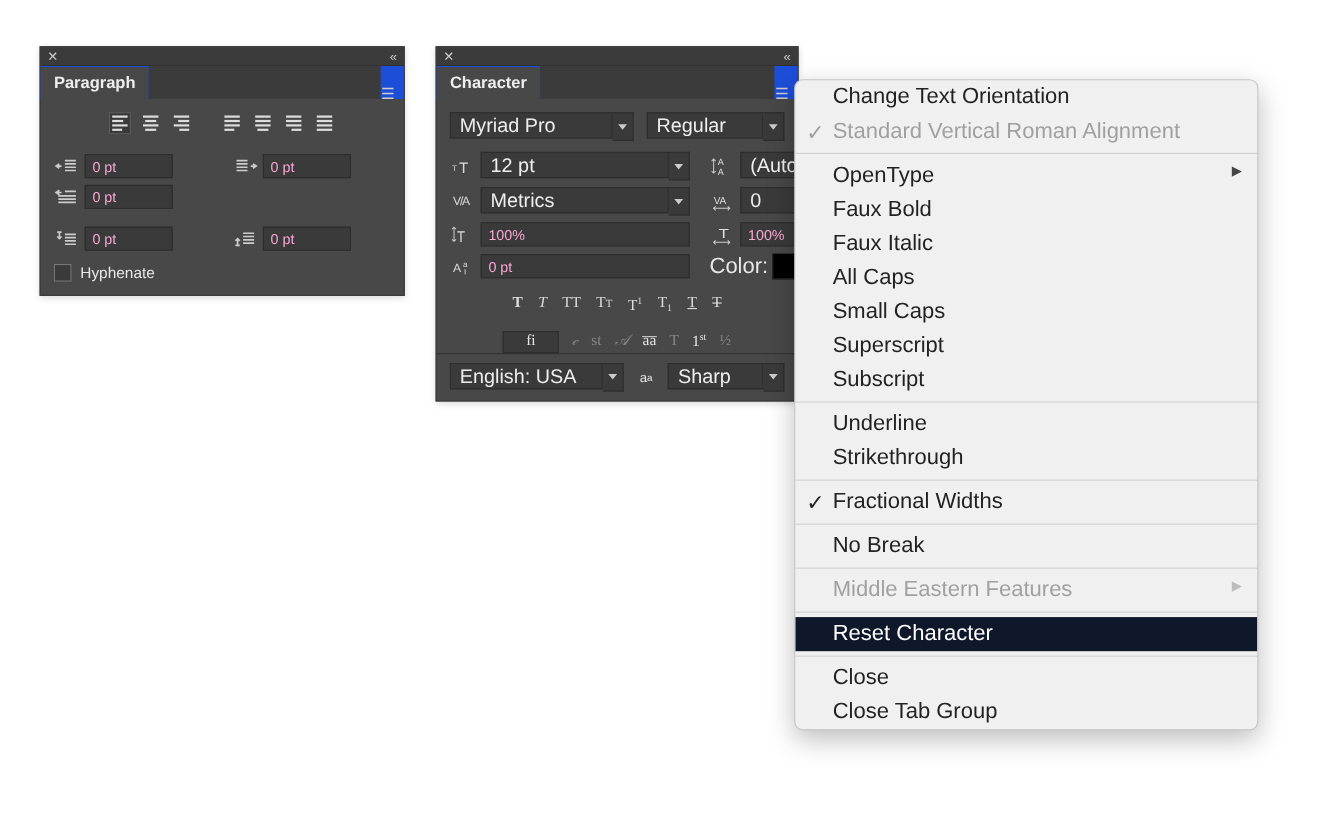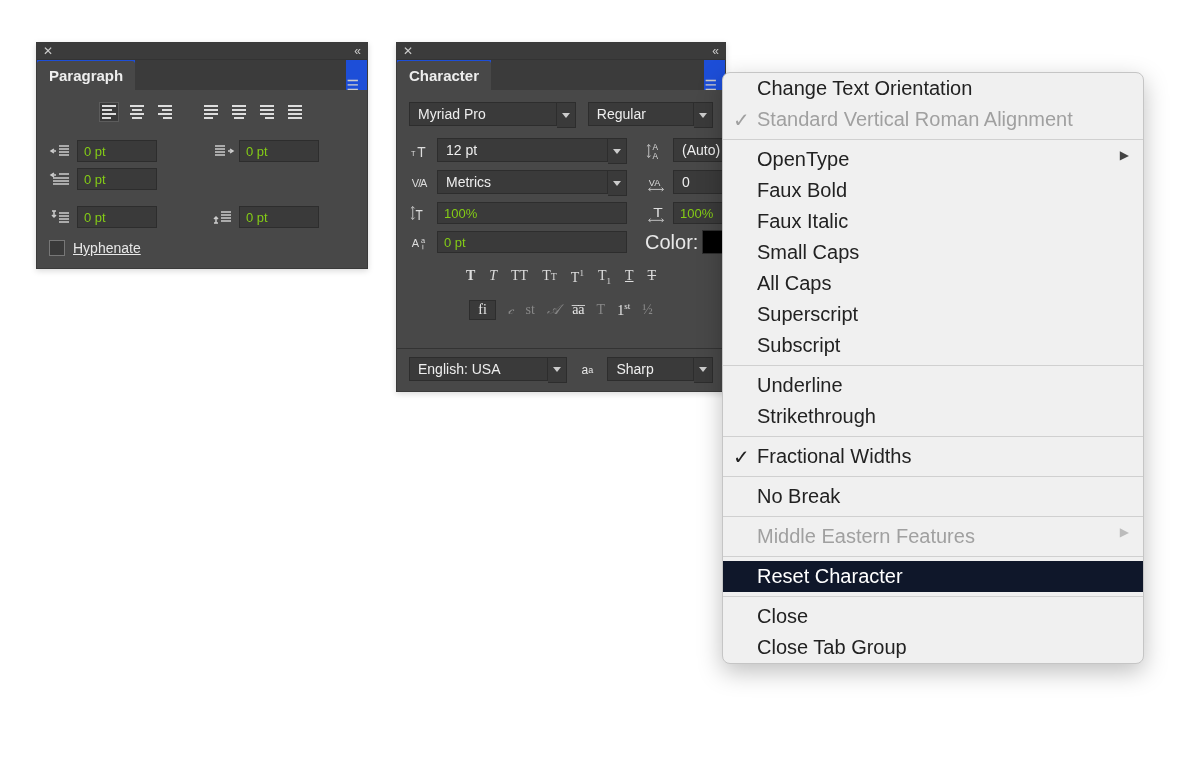--- a/index.html
+++ b/index.html
@@ -11,39 +11,39 @@
   .tabrow .tab{background:#484848;color:#eee;padding:6px 12px;font-size:15px;font-weight:600;border-top-left-radius:3px;border-top-right-radius:3px;}
   .tabrow .tabrest{flex:1;height:100%;background:#3b3b3b;}
   .burger{margin-right:8px;color:#ccc;font-size:14px;line-height:10px;}
   .body{padding:12px;}
   
   .align-row{display:flex;gap:8px;justify-content:center;margin-bottom:18px;}
   .align-btn{width:20px;height:20px;display:flex;flex-direction:column;justify-content:center;gap:2px;padding:2px;box-sizing:border-box;border:1px solid transparent;}
   .align-btn.active{background:#3a3a3a;border:1px solid #5c5c5c;}
   .align-btn span{display:block;height:2px;background:#ddd;}
   .mini-icon{width:24px;height:20px;display:flex;align-items:center;justify-content:center;font-size:11px;color:#ddd;}
-  input.txt{background:#3a3a3a;border:1px solid #2d2d2d;color:#84cc16;font-size:13px;height:22px;padding:0 6px;box-sizing:border-box;}
-  .chkrow{display:flex;align-items:center;gap:8px;margin-top:12px;text-decoration:underline;}
+  input.txt{background:#3a3a3a;border:1px solid #2d2d2d;color:#f9a8d4;font-size:13px;height:22px;padding:0 6px;box-sizing:border-box;}
+  .chkrow{display:flex;align-items:center;gap:8px;margin-top:12px;}
   .chk{width:14px;height:14px;border:1px solid #777;background:#3a3a3a;}
 
   
   .selwrap{display:flex;}
-  .sel{background:#3a3a3a;border:1px solid #2d2d2d;color:#eee;font-size:14px;height:24px;line-height:22px;padding:0 8px;box-sizing:border-box;flex:1;}
+  .sel{background:#3a3a3a;border:1px solid #2d2d2d;color:#eee;font-size:18px;height:24px;line-height:22px;padding:0 8px;box-sizing:border-box;flex:1;}
   .dd{width:18px;height:24px;border:1px solid #2d2d2d;border-left:none;background:#3a3a3a;display:flex;align-items:center;justify-content:center;}
   .dd::after{content:"";border-left:4px solid transparent;border-right:4px solid transparent;border-top:5px solid #ccc;}
   .grid2{display:grid;grid-template-columns:1fr 1fr;gap:6px 18px;}
   .cell{display:flex;align-items:center;gap:4px;}
   .cicon{width:24px;height:20px;display:inline-flex;align-items:center;justify-content:center;}
   .cicon svg{width:22px;height:20px;}
   .swatch{width:60px;height:22px;background:#000;border:1px solid #2d2d2d;}
   .style-row{display:flex;gap:14px;justify-content:center;margin-top:14px;}
   .style-row div{color:#ddd;font-size:14px;cursor:pointer;}
   .ot-row{display:flex;gap:12px;justify-content:center;margin-top:14px;align-items:center;}
   .ot-row .g{color:#888;}
-  .bottom-row{display:flex;gap:8px;border-top:1px solid #333;margin:28px -12px -12px -12px;padding:8px 12px;align-items:center;}
+  .bottom-row{display:flex;gap:8px;border-top:1px solid #333;margin:0 -12px -12px -12px;padding:8px 12px;align-items:center;}
 
   
   .dropdown{position:absolute;left:722px;top:72px;width:420px;background:#f0f0f0;border:1px solid #c5c5c5;border-radius:8px;box-shadow:0 8px 24px rgba(0,0,0,.25);color:#222;font-size:20px;overflow:hidden;}
   .dropdown .item{padding:4px 16px 4px 34px;position:relative;}
   .dropdown .item.hover{background:#0f172a;color:#fff;}
   .dropdown .item.disabled{color:#a0a0a0;}
   .dropdown .item.check::before{content:"✓";position:absolute;left:10px;}
   .dropdown hr{border:none;border-top:1px solid #d0d0d0;margin:4px 0;}
   .dropdown .sub::after{content:"▶";position:absolute;right:14px;font-size:12px;color:#444;}
   .dropdown .item.disabled.sub::after{color:#bcbcbc;}
@@ -288,21 +288,21 @@
       <div style="font-style:italic;font-family:serif">T</div>
       <div style="font-family:serif">TT</div>
       <div style="font-family:serif">T<span style="font-size:10px">T</span></div>
       <div style="font-family:serif">T<span style="font-size:9px;vertical-align:super">1</span></div>
       <div style="font-family:serif">T<span style="font-size:9px;vertical-align:sub">1</span></div>
       <div style="text-decoration:underline;font-family:serif">T</div>
       <div style="text-decoration:line-through;font-family:serif">T</div>
     </div>
 
     <div class="ot-row">
-      <div style="background:#3a3a3a;border:1px solid #2d2d2d;padding:1px 8px;font-family:serif">fi</div>
+      <div style="background:#3a3a3a;border:1px solid #2d2d2d;padding:1px 20px;font-family:serif">fi</div>
       <div class="g" style="font-style:italic;font-family:serif">𝒸</div>
       <div class="g" style="font-family:serif">st</div>
       <div class="g" style="font-style:italic;font-family:serif">𝒜</div>
       <div style="font-family:serif;position:relative">a̅a̅</div>
       <div class="g" style="font-family:serif">T</div>
       <div style="font-family:serif">1<span style="font-size:9px;vertical-align:super">st</span></div>
       <div class="g" style="font-family:serif">½</div>
     </div>
 
     <div class="bottom-row">
@@ -320,22 +320,22 @@
 </div>
 
 <div class="dropdown">
   <div id="menu-container">
       <div class="item">Change Text Orientation</div>
       <div class="item disabled check">Standard Vertical Roman Alignment</div>
       <hr>
       <div class="item sub">OpenType</div>
       <div class="item">Faux Bold</div>
       <div class="item">Faux Italic</div>
+      <div class="item">All Caps</div>
       <div class="item">Small Caps</div>
-      <div class="item">All Caps</div>
       <div class="item">Superscript</div>
       <div class="item">Subscript</div>
       <hr>
       <div class="item">Underline</div>
       <div class="item">Strikethrough</div>
       <hr>
       <div class="item check">Fractional Widths</div>
       <hr>
       <div class="item">No Break</div>
       <hr>

